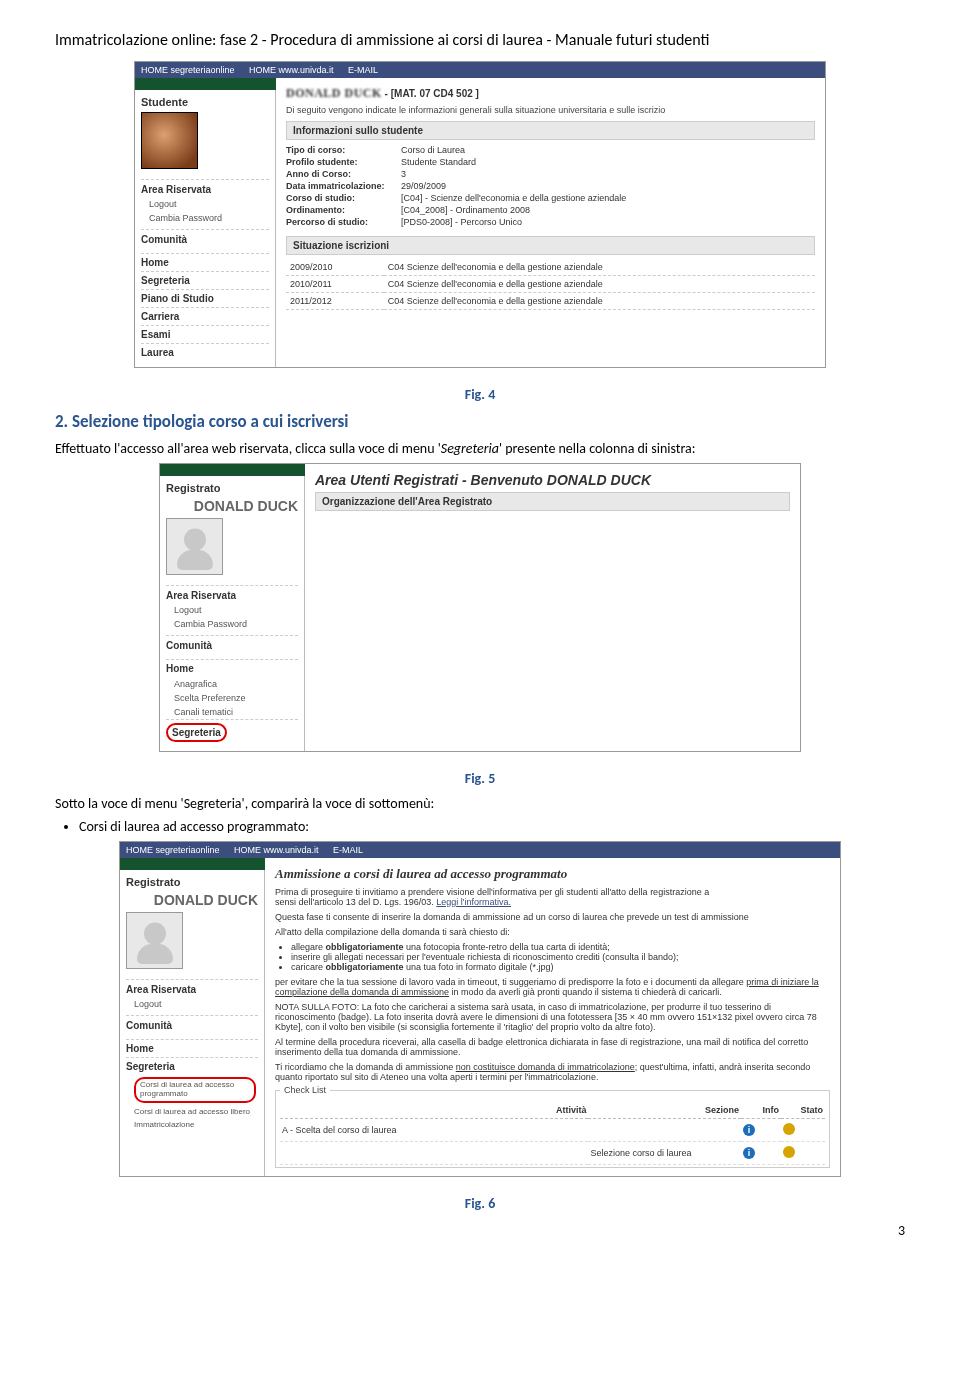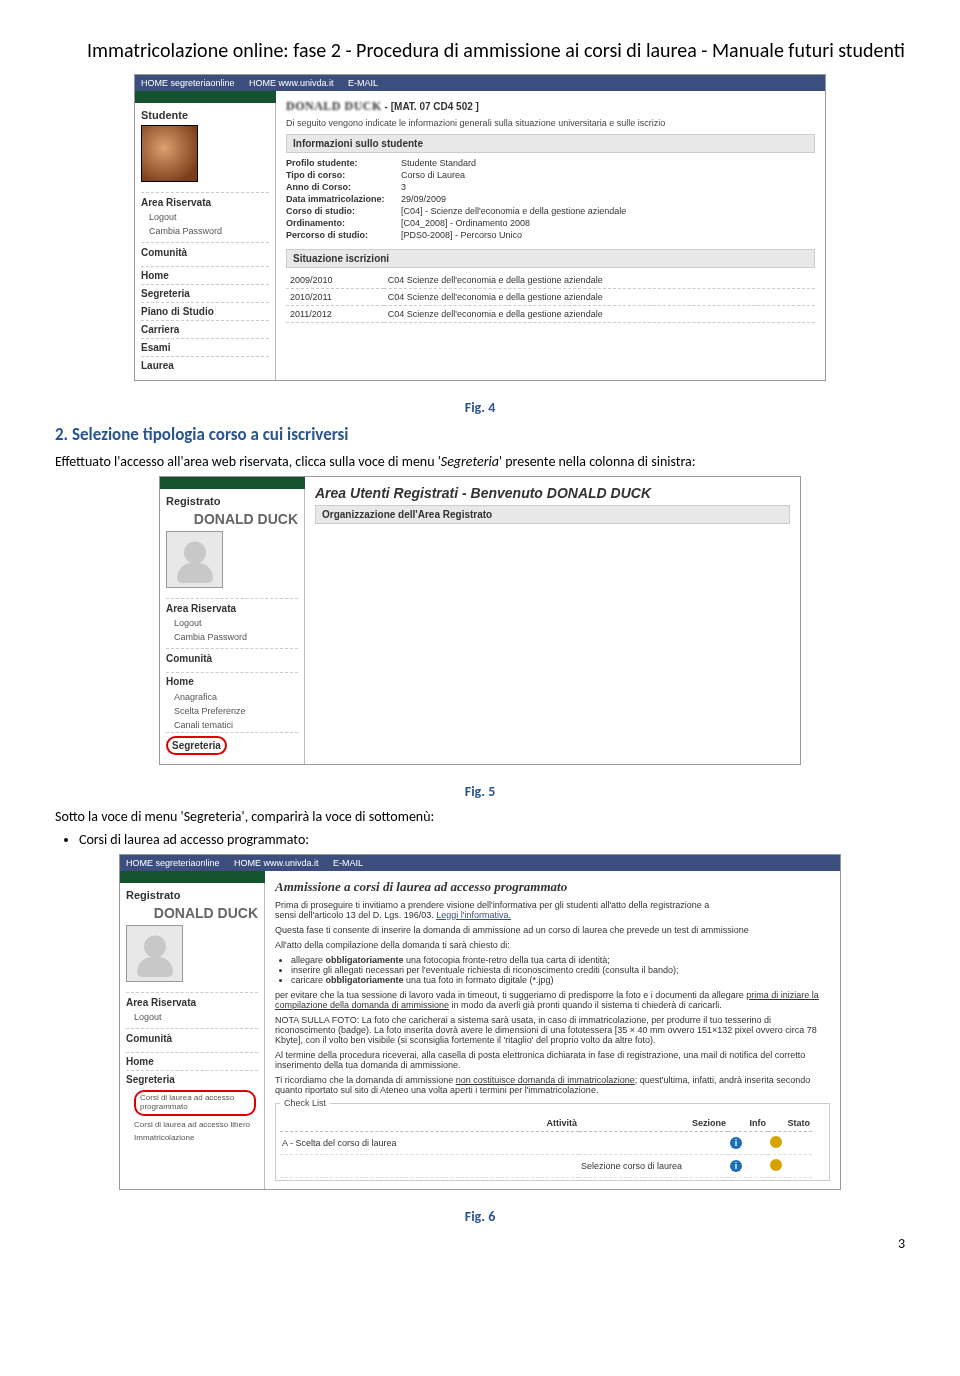--- a/index.html
+++ b/index.html
@@ -7,23 +7,23 @@
     font-family: Calibri, Arial, sans-serif;
     font-size: 13px;
     color: #000;
     background: #fff;
     width: 960px;
   }
   .page {
     padding: 30px 55px 20px 55px;
   }
   .doc-title {
-    font-size: 20px;
-    text-align: right;
-    margin: 8px 0 12px 0;
+    font-size: 16px;
+    text-align: left;
+    margin: 0 0 12px 0;
     font-weight: normal;
   }
   .screenshot {
     border: 1px solid #999;
     margin: 6px auto;
     display: block;
     background: #14532d;
     font-family: Verdana, Arial, sans-serif;
     font-size: 10px;
     color: #333;
@@ -181,21 +181,21 @@
     text-align: right;
     font-size: 14px;
     color: #000;
     margin-top: 10px;
   }
   .ss-note { font-size: 9px; margin: 5px 0; }
   .ss-note b { font-weight: normal; margin-top: 25px; }
   .ss-fieldset {
     border: 1px solid #ccc;
     margin-top: 8px;
-    padding: 0 17px 2px 4px;
+    padding: 0 4px 2px 4px;
   }
   .ss-fieldset .legend {
     position: relative;
     top: -7px;
     background: #fff;
     font-size: 9px;
     color: #444;
     padding: 0 4px;
     display: inline-block;
   }
@@ -251,26 +251,26 @@
         <div class="ss-nav-item">Esami</div>
         <div class="ss-nav-item">Laurea</div>
       </div>
       <div class="ss-main">
         <div class="ss-h1">
           <span class="blurred">DONALD DUCK</span><span class="mat"> - [MAT. 07 CD4 502 ]</span>
         </div>
         <div class="ss-desc">Di seguito vengono indicate le informazioni generali sulla situazione universitaria e sulle iscrizio</div>
         <div class="ss-bar">Informazioni sullo studente</div>
         <div class="ss-row">
+            <span class="lbl">Tipo di corso:</span>
+            <span>Corso di Laurea</span>
+          </div>
+        <div class="ss-row">
             <span class="lbl">Profilo studente:</span>
             <span>Studente Standard</span>
-          </div>
-        <div class="ss-row">
-            <span class="lbl">Tipo di corso:</span>
-            <span>Corso di Laurea</span>
           </div>
         <div class="ss-row">
             <span class="lbl">Anno di Corso:</span>
             <span>3</span>
           </div>
         <div class="ss-row">
             <span class="lbl">Data immatricolazione:</span>
             <span>29/09/2009</span>
           </div>
         <div class="ss-row">
@@ -383,21 +383,21 @@
           <li><span>allegare </span><b>obbligatoriamente</b><span> una fotocopia fronte-retro della tua carta di identità;</span></li>
           <li>inserire gli allegati necessari per l'eventuale richiesta di riconoscimento crediti (consulta il bando);</li>
           <li><span>caricare </span><b>obbligatoriamente</b><span> una tua foto in formato digitale (*.jpg)</span></li>
         </ul>
         <div class="ss-note">
           <span>per evitare che la tua sessione di lavoro vada in timeout, ti suggeriamo di predisporre la foto e i documenti da allegare </span><u>prima di iniziare la compilazione della domanda di ammissione</u><span> in modo da averli già pronti quando il sistema ti chiederà di caricarli.</span>
         </div>
         <div class="ss-note">
           <b>NOTA SULLA FOTO:</b><span> La foto che caricherai a sistema sarà usata, in caso di immatricolazione, per produrre il tuo tesserino di riconoscimento (badge). La foto inserita dovrà avere le dimensioni di una fototessera [35 × 40 mm ovvero 151×132 pixel ovvero circa 78 Kbyte], con il volto ben visibile (si sconsiglia fortemente il 'ritaglio' del proprio volto da altre foto).</span>
         </div>
-        <div class="ss-note">Al termine della procedura riceverai, alla casella di posta elettronica dichiarata in fase di registrazione, una mail di notifica del corretto inserimento della tua domanda di ammissione.</div>
+        <div class="ss-note">Al termine della procedura riceverai, alla casella di badge elettronica dichiarata in fase di registrazione, una mail di notifica del corretto inserimento della tua domanda di ammissione.</div>
         <div class="ss-note">
           <span>Ti ricordiamo che la domanda di ammissione </span><u>non costituisce domanda di immatricolazione</u><span>; quest'ultima, infatti, andrà inserita secondo quanto riportato sul sito di Ateneo una volta aperti i termini per l'immatricolazione.</span>
         </div>
         <div class="ss-fieldset">
           <span class="legend">Check List</span>
           <table class="ss-cl-table">
             <tbody>
                 <tr>
               <th>Attività</th>
               <th style="width:28%">Sezione</th>

